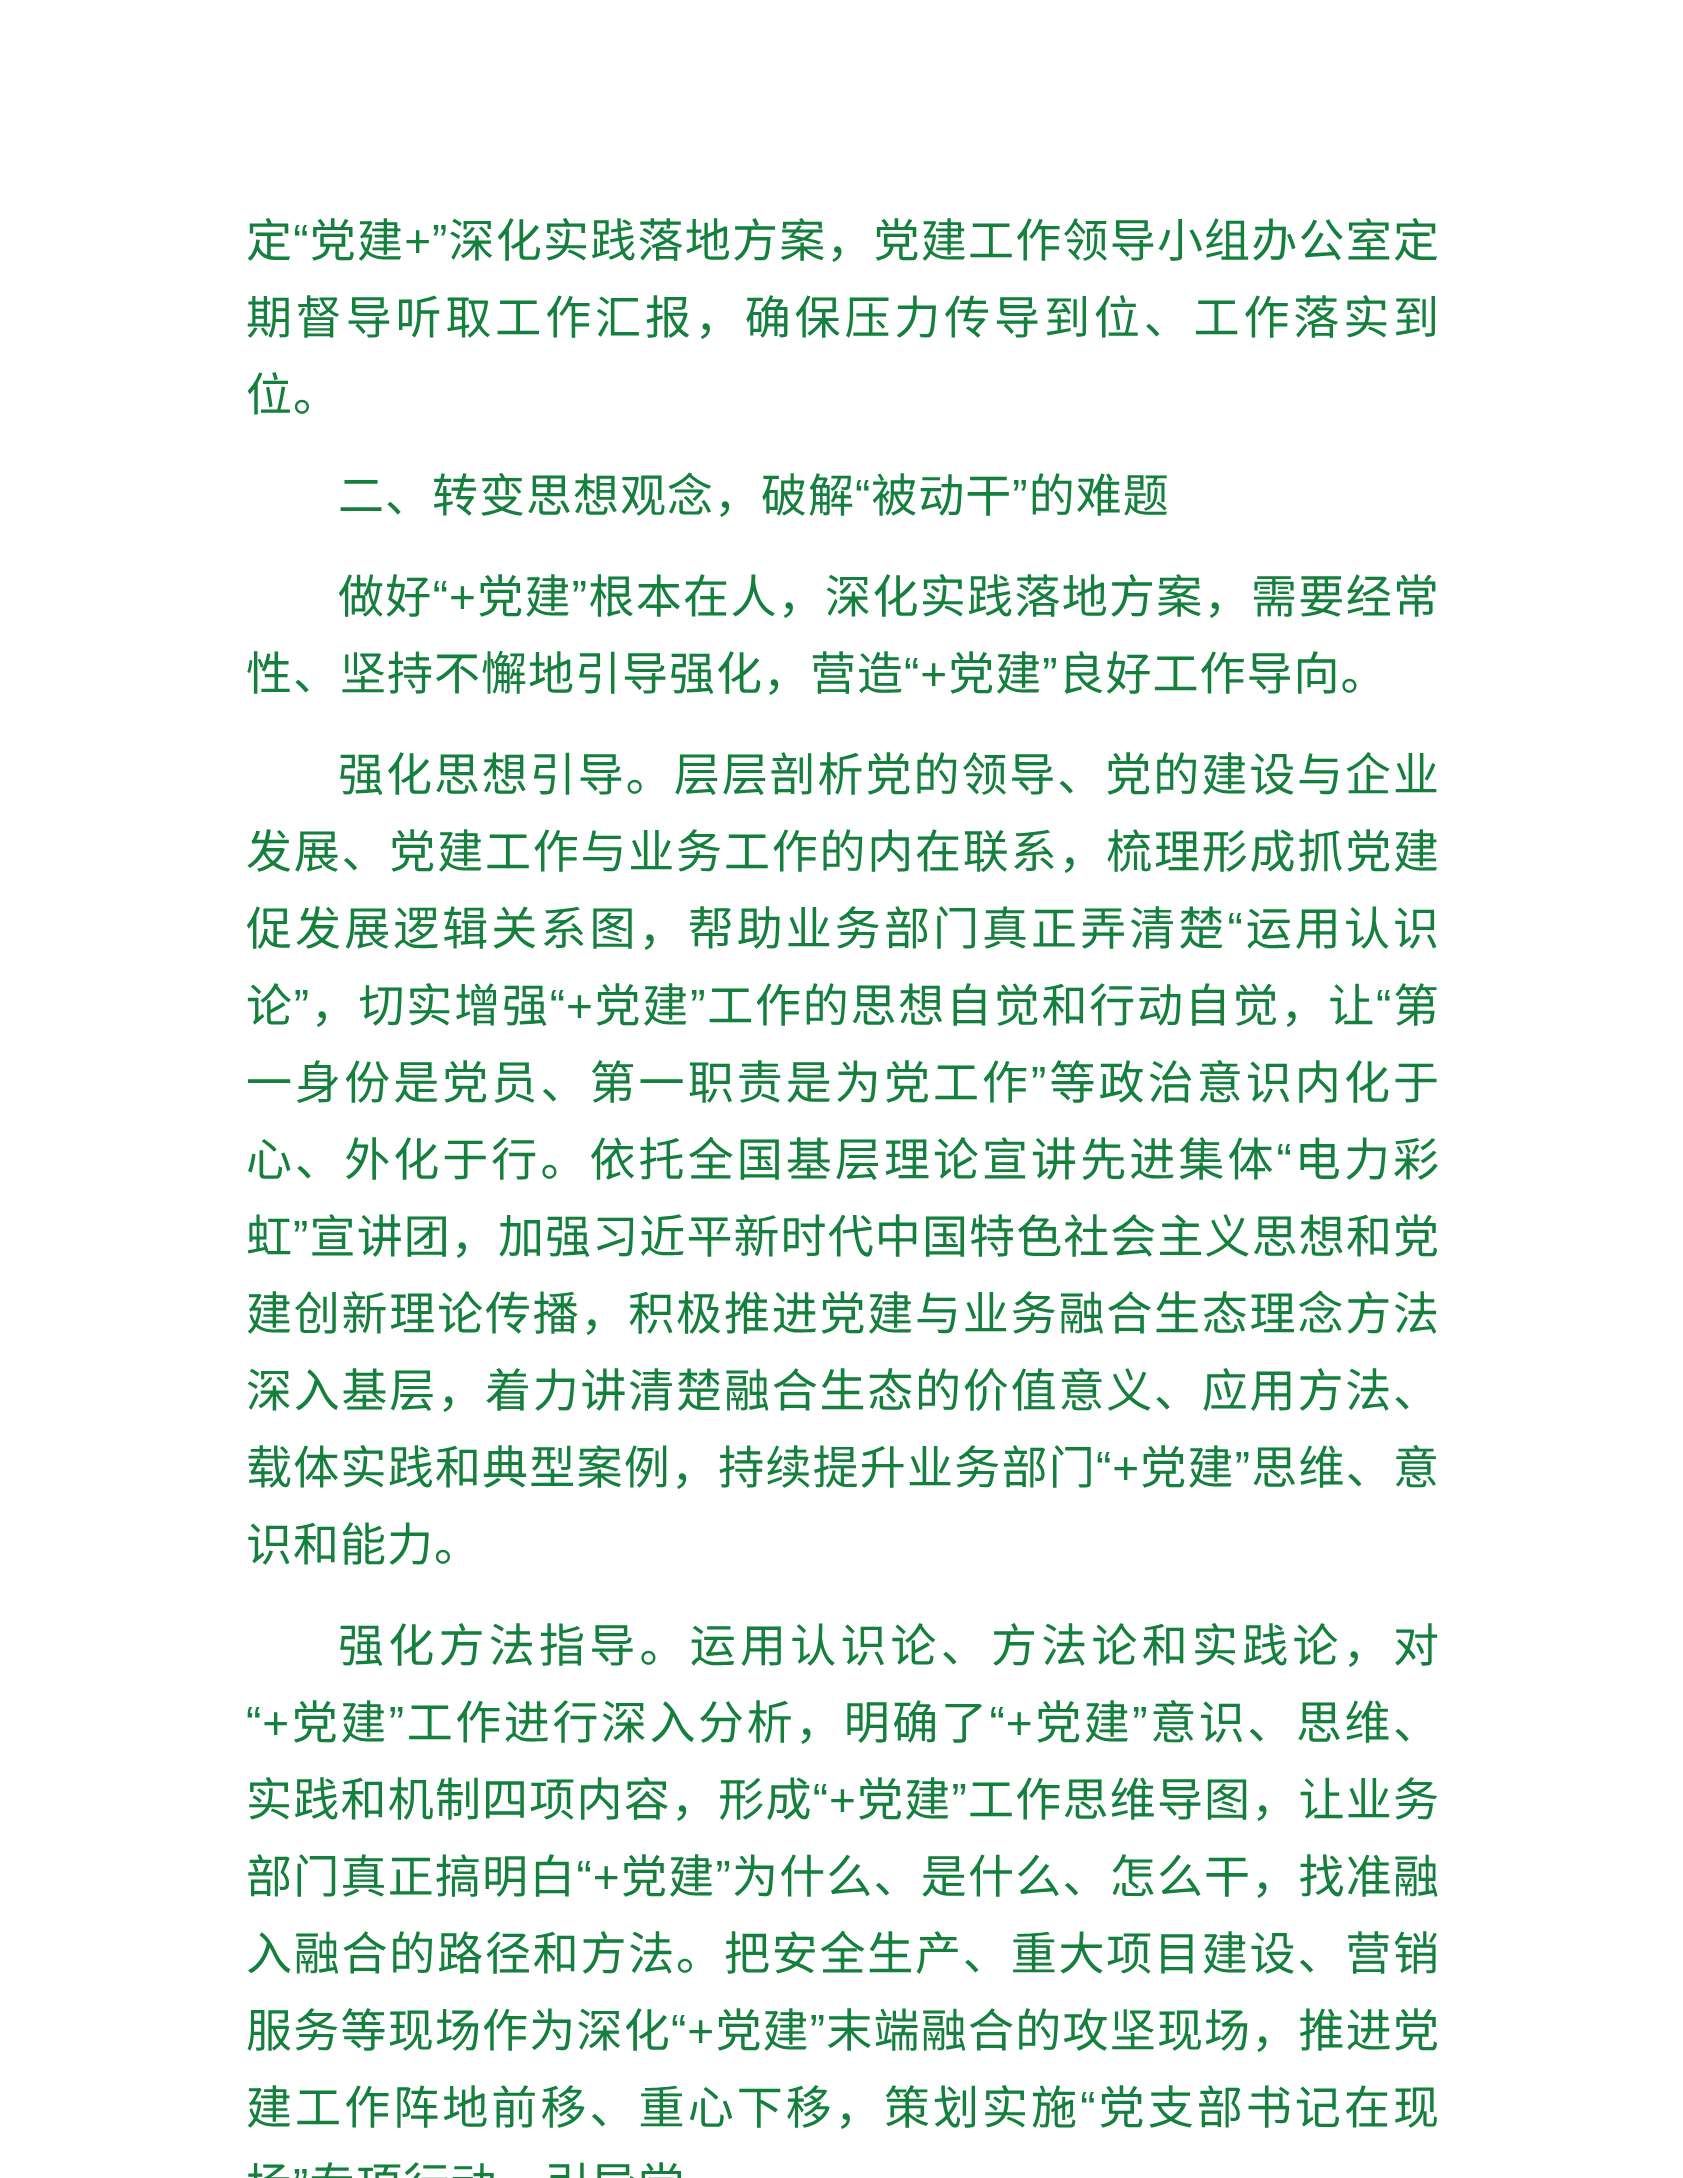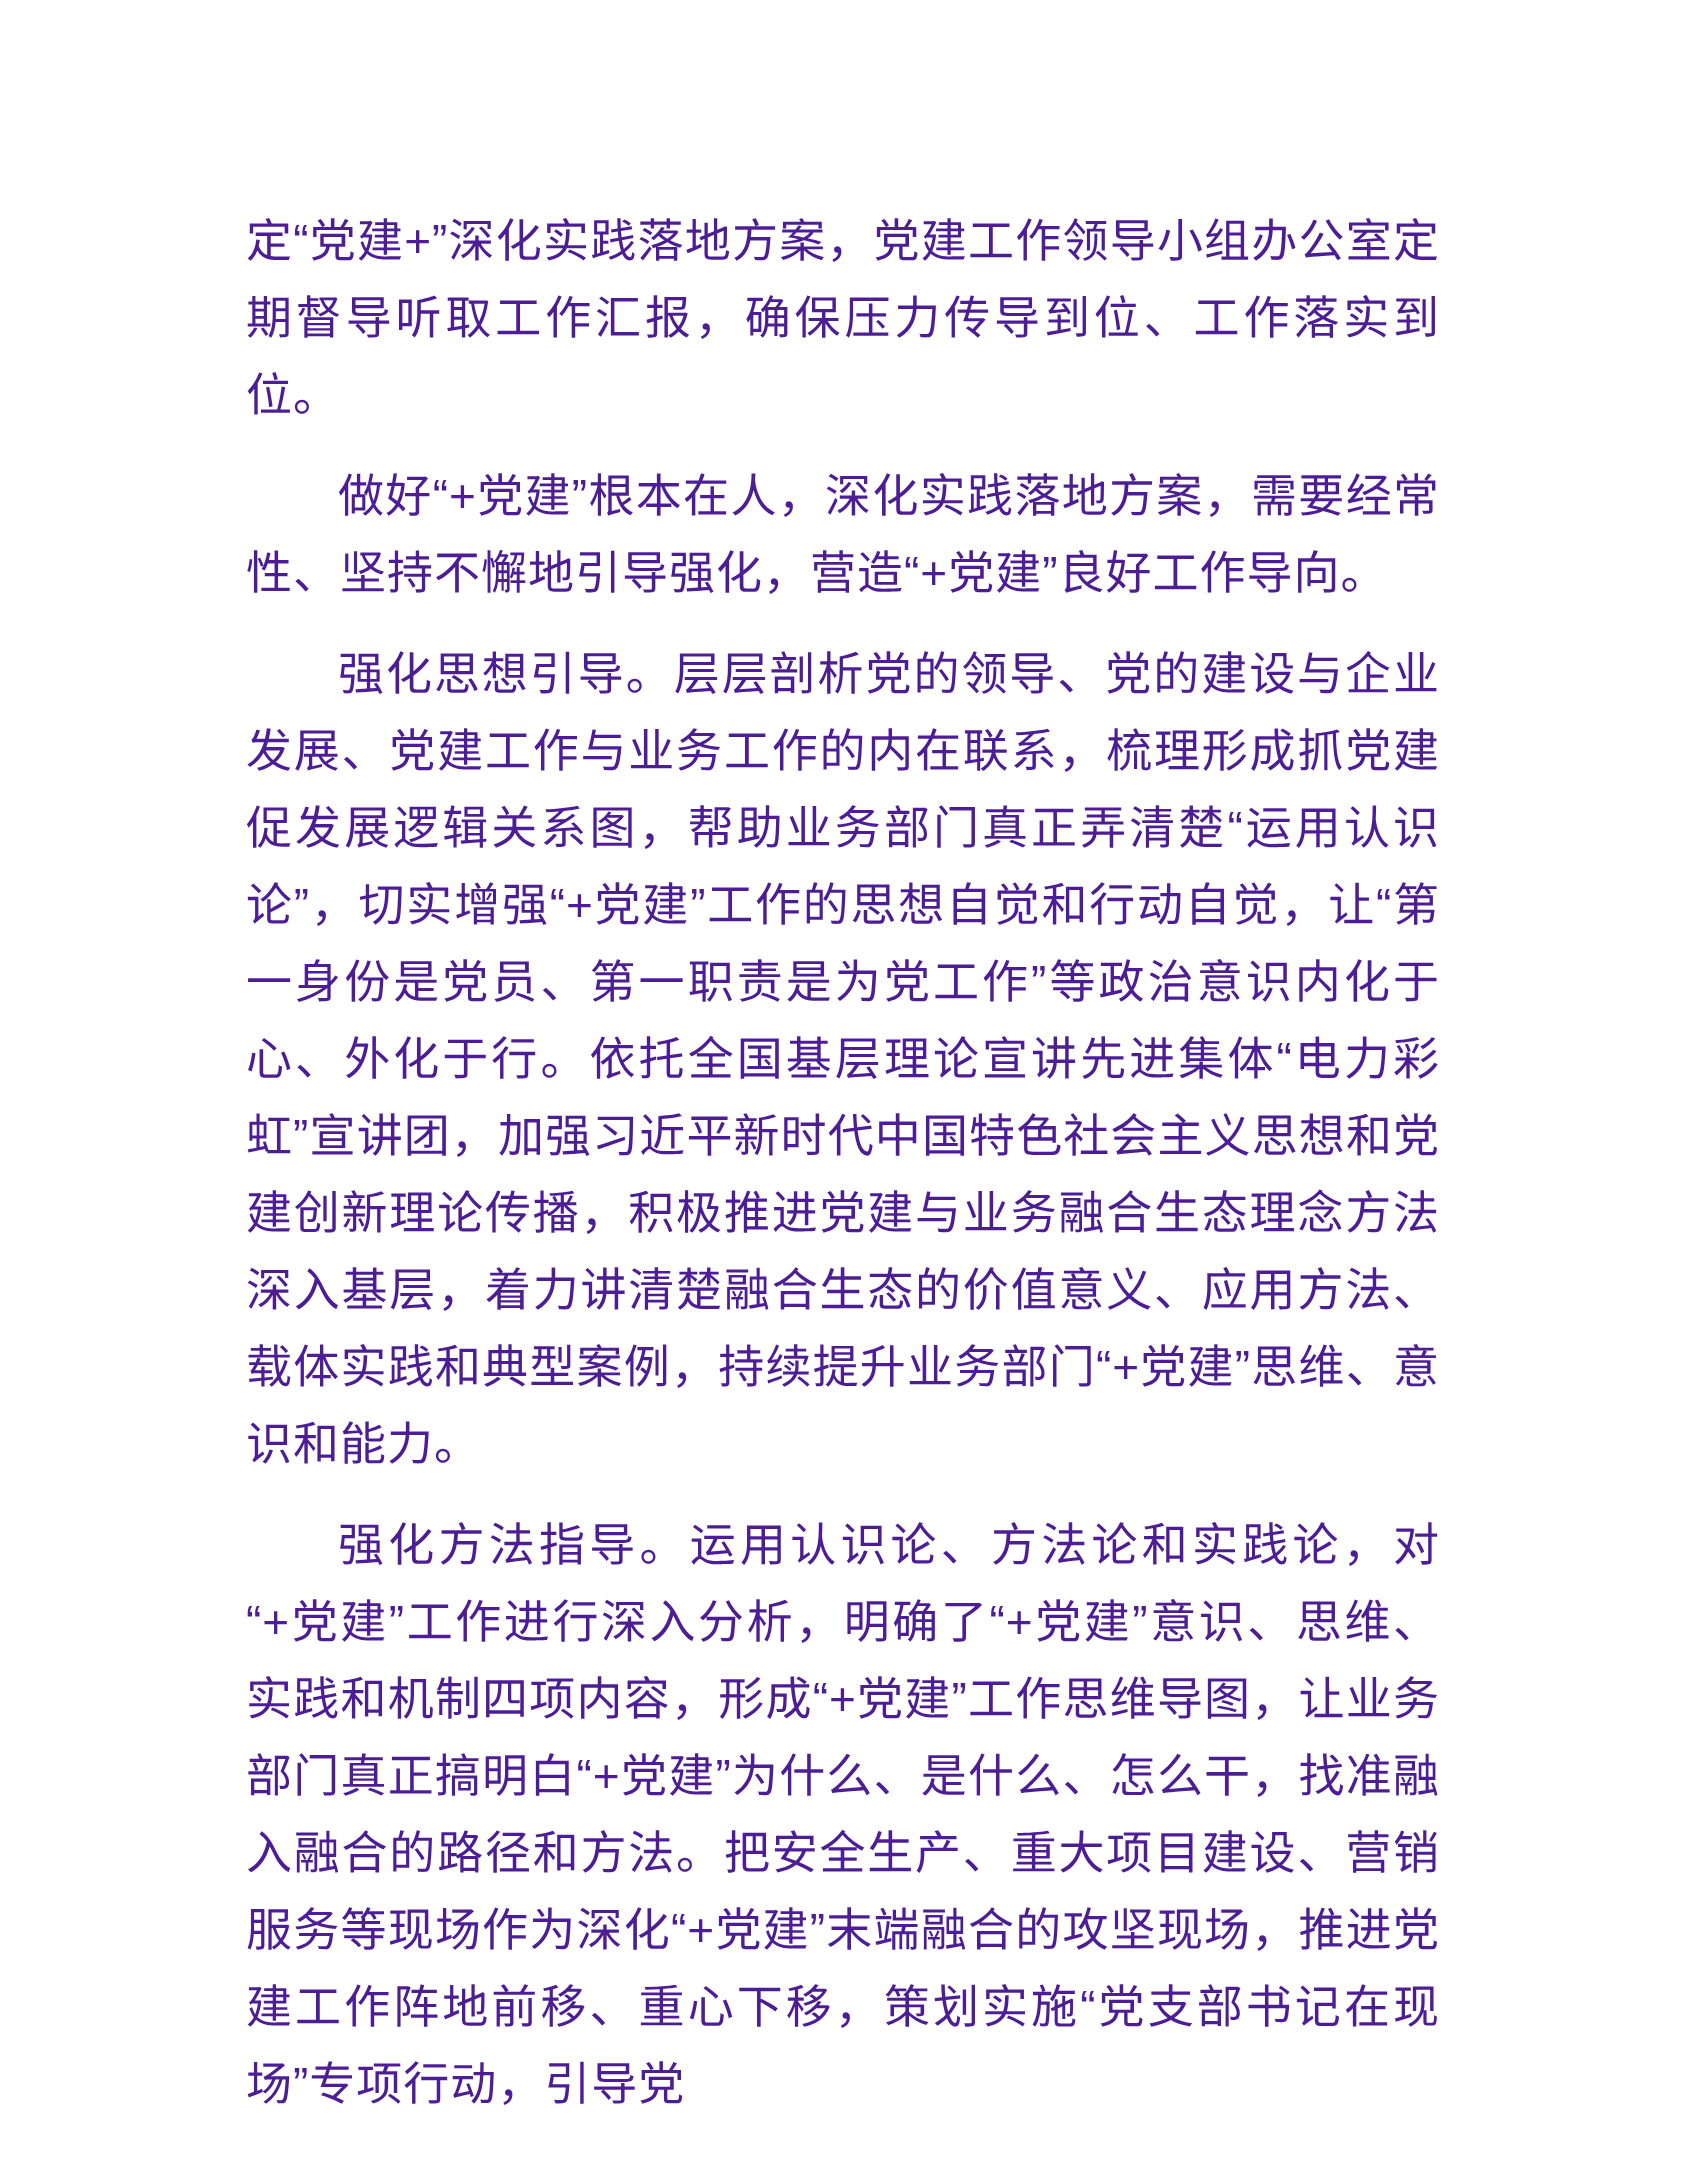--- a/index.html
+++ b/index.html
@@ -20,33 +20,34 @@
     color: #111111;
   }
   .doc-body p {
     margin: 0 0 24px 0;
     font-size: 46px;
     line-height: 77px;
     letter-spacing: 1px;
     text-align: justify;
     text-justify: inter-ideograph;
     word-break: break-all;
-    color: #4c1d95;
+    color: #15803d;
   }
   .doc-body p.indent {
     text-indent: 2em;
   }
   .doc-body p.heading {
     font-weight: normal; 
   }
 </style>
 </head>
 <body>
 
 <div class="page">
   <div class="doc-body">
     <p class="doc-paragraph">定“党建+”深化实践落地方案，党建工作领导小组办公室定期督导听取工作汇报，确保压力传导到位、工作落实到位。</p>
+    <p class="doc-paragraph indent heading">二、转变思想观念，破解“被动干”的难题</p>
     <p class="doc-paragraph indent">做好“+党建”根本在人，深化实践落地方案，需要经常性、坚持不懈地引导强化，营造“+党建”良好工作导向。</p>
     <p class="doc-paragraph indent">强化思想引导。层层剖析党的领导、党的建设与企业发展、党建工作与业务工作的内在联系，梳理形成抓党建促发展逻辑关系图，帮助业务部门真正弄清楚“运用认识论”，切实增强“+党建”工作的思想自觉和行动自觉，让“第一身份是党员、第一职责是为党工作”等政治意识内化于心、外化于行。依托全国基层理论宣讲先进集体“电力彩虹”宣讲团，加强习近平新时代中国特色社会主义思想和党建创新理论传播，积极推进党建与业务融合生态理念方法深入基层，着力讲清楚融合生态的价值意义、应用方法、载体实践和典型案例，持续提升业务部门“+党建”思维、意识和能力。</p>
     <p class="doc-paragraph indent">强化方法指导。运用认识论、方法论和实践论，对“+党建”工作进行深入分析，明确了“+党建”意识、思维、实践和机制四项内容，形成“+党建”工作思维导图，让业务部门真正搞明白“+党建”为什么、是什么、怎么干，找准融入融合的路径和方法。把安全生产、重大项目建设、营销服务等现场作为深化“+党建”末端融合的攻坚现场，推进党建工作阵地前移、重心下移，策划实施“党支部书记在现场”专项行动，引导党</p>
   </div>
 </div>
 
 
 </body></html>

